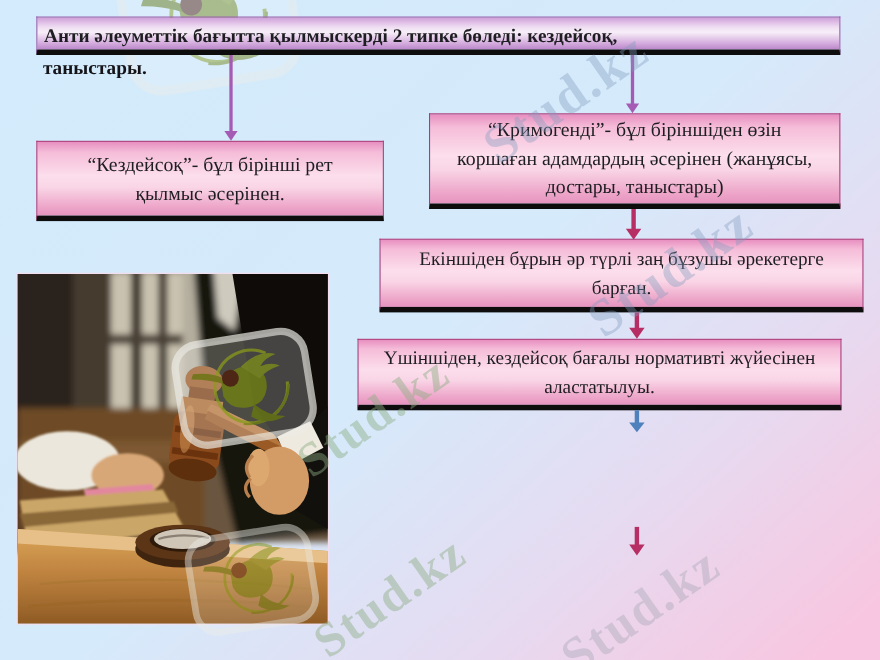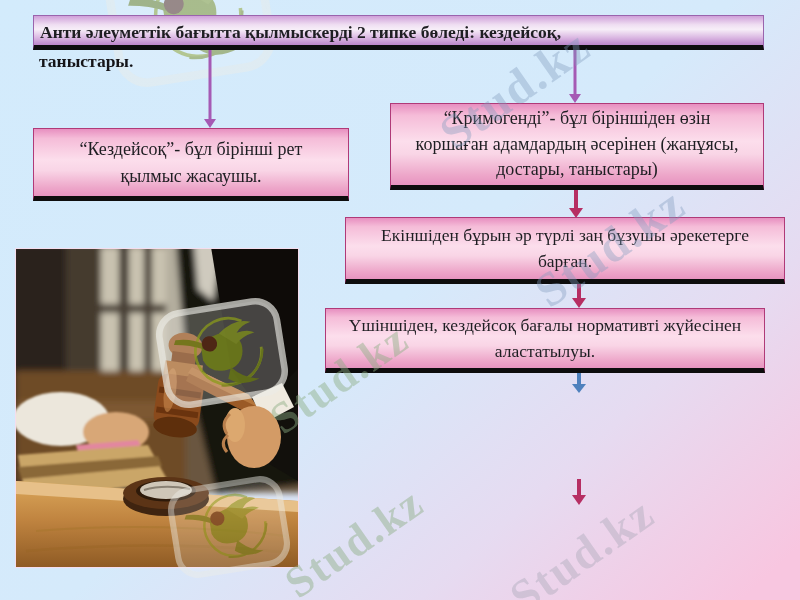--- a/index.html
+++ b/index.html
@@ -82,21 +82,21 @@
   <div class="varrow purple" style="left:202px;top:50px;width:16px;height:78px">
     <div class="stem" style="height:70px"></div>
       <div class="head"></div>
     </div>
   <div class="varrow purple" style="left:567px;top:50px;width:16px;height:53px">
     <div class="stem" style="height:45px"></div>
       <div class="head"></div>
     </div>
 
   <div class="box" id="box-kezdeisok">
-    <span>“Кездейсоқ”- бұл бірінші рет қылмыс жасаушы.</span>
+    <span>“Кездейсоқ”- бұл бірінші рет қылмыс әсерінен.</span>
     </div>
   <div class="box" id="box-krimogendi">
     <span>“Кримогенді”- бұл біріншіден өзін коршаған адамдардың әсерінен (жанұясы, достары, таныстары)</span>
     </div>
 
   <div class="varrow crimson" style="left:567px;top:190px;width:18px;height:28px">
     <div class="stem" style="height:19px"></div>
       <div class="head"></div>
     </div>
 

